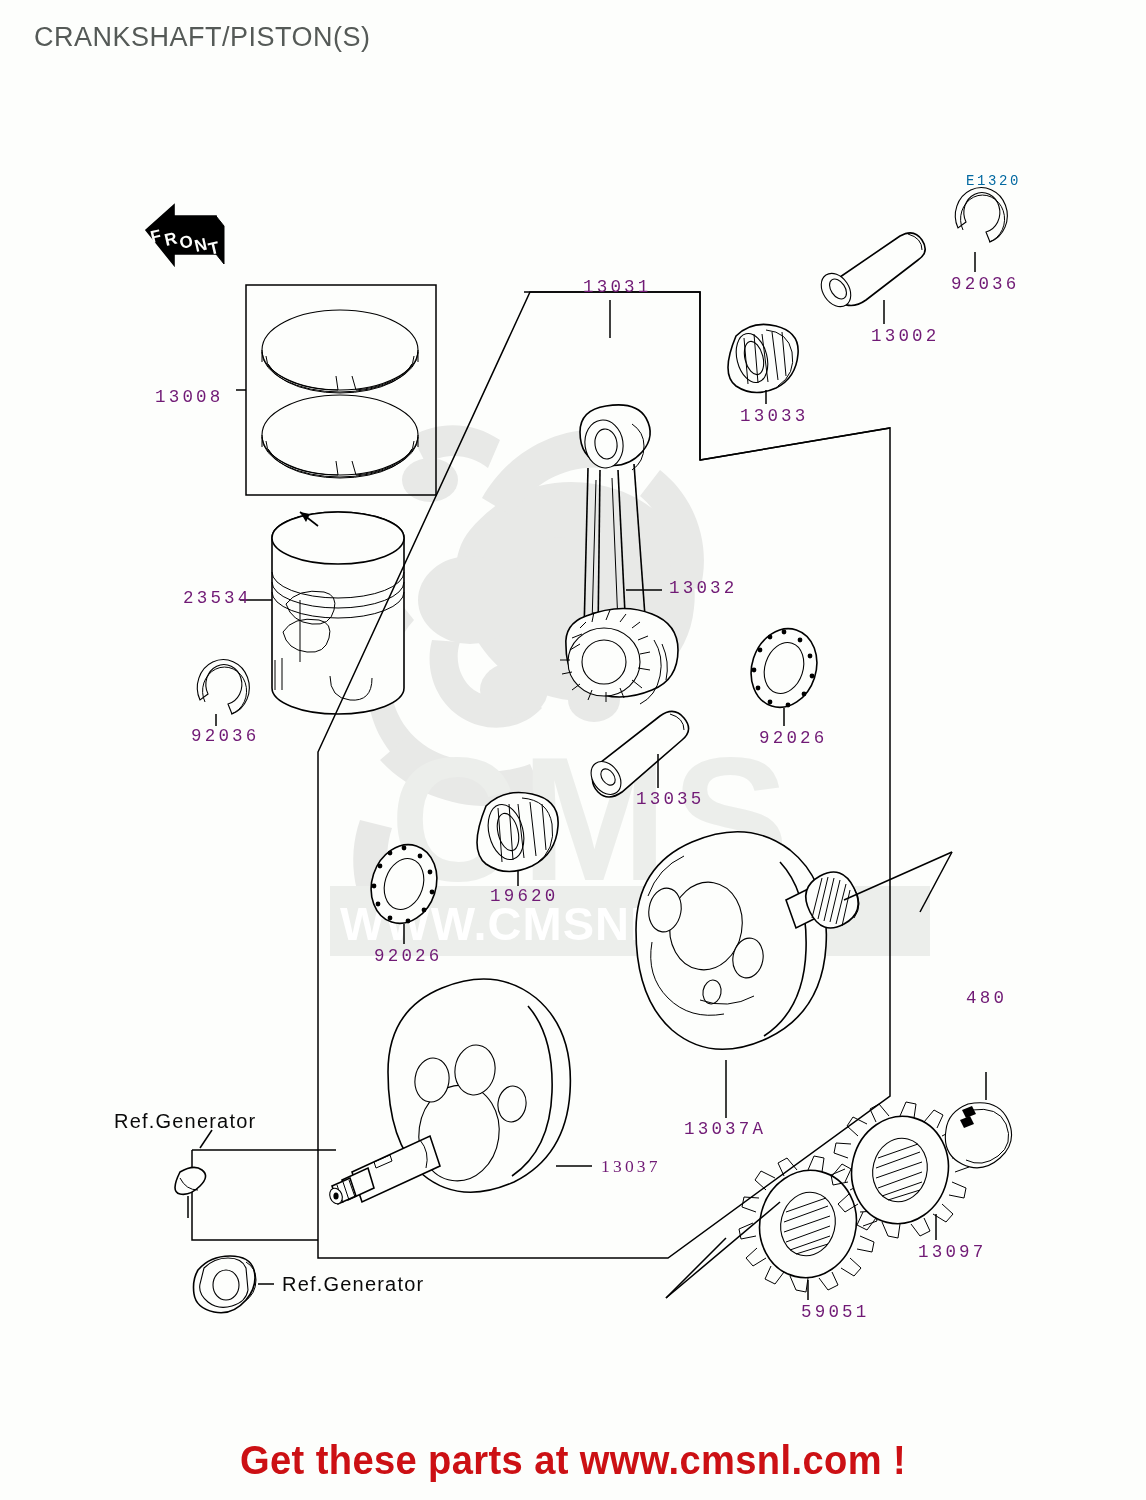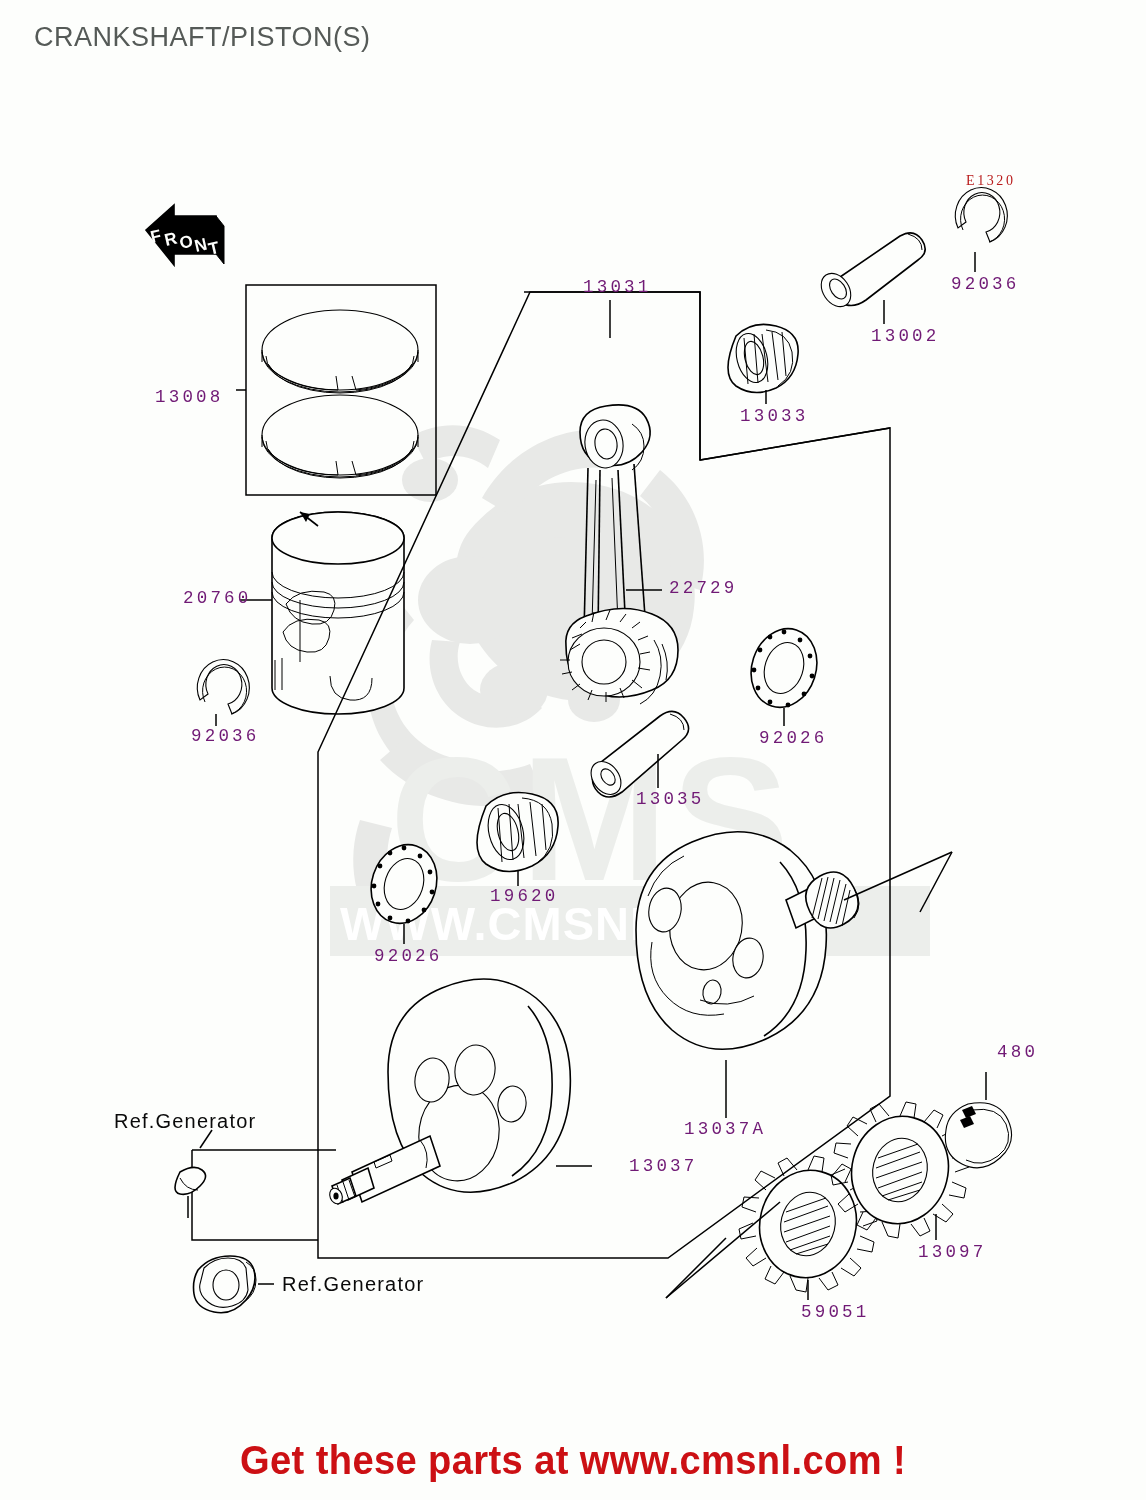--- a/index.html
+++ b/index.html
@@ -16,22 +16,22 @@
   .page-title{
     position:absolute;left:34px;top:22px;
     font-size:27px;letter-spacing:.5px;
     color:#555a57;font-weight:400;
     white-space:nowrap;
   }
 
   
   .diagram-code{
     position:absolute;left:966px;top:173px;
-    font-family:Liberation Serif, serif;
-    font-size:14px;letter-spacing:2.6px;color:#b91c1c;
+    font-family:Liberation Mono, monospace;
+    font-size:14px;letter-spacing:2.6px;color:#0369a1;
   }
 
   
   .callout{
     position:absolute;
     font-family:"Liberation Mono","DejaVu Sans Mono",monospace;
     font-size:17.5px;
     letter-spacing:3.2px;
     color:#701a75;
     white-space:nowrap;
@@ -417,34 +417,34 @@
       <path class="solidblk" d="M962 1110 l10 -4 l4 8 l-10 4 z"></path>
       <path class="solidblk" d="M960 1120 l10 -4 l4 8 l-10 4 z"></path>
     </g>
     <path class="lead" d="M986 1072 L986 1100"></path>
 
   </svg>
 
   <div class="diagram-code">E1320</div>
 
   <div class="callout" style="left:155px;top:377px;margin-top:10px;">13008</div>
-  <div class="callout" style="left:183px;top:588px;">20760</div>
+  <div class="callout" style="left:183px;top:588px;">23534</div>
   <div class="callout" style="left:191px;top:726px;">92036</div>
   <div class="callout" style="left:583px;top:277px;">13031</div>
-  <div class="callout" style="left:669px;top:578px;">22729</div>
+  <div class="callout" style="left:669px;top:578px;">13032</div>
   <div class="callout" style="left:740px;top:406px;">13033</div>
   <div class="callout" style="left:859px;top:326px;margin-left:12px;">13002</div>
   <div class="callout" style="left:951px;top:274px;">92036</div>
   <div class="callout" style="left:759px;top:728px;">92026</div>
   <div class="callout" style="left:636px;top:789px;">13035</div>
   <div class="callout" style="left:490px;top:886px;">19620</div>
   <div class="callout" style="left:374px;top:946px;">92026</div>
-  <div class="callout" style="left:629px;top:1156px;">13037</div>
+  <div class="callout" style="left:601px;top:1156px;font-family:Liberation Serif, serif;">13037</div>
   <div class="callout" style="left:684px;top:1119px;">13037A</div>
-  <div class="callout" style="left:966px;top:1042px;margin-left:31px;">480</div>
+  <div class="callout" style="left:966px;top:988px;">480</div>
   <div class="callout" style="left:918px;top:1242px;">13097</div>
   <div class="callout" style="left:801px;top:1302px;">59051</div>
 
   <div class="refgen" style="left:114px;top:1110px;">Ref.Generator</div>
   <div class="refgen" style="left:282px;top:1273px;">Ref.Generator</div>
 
   <div class="footer">Get these parts at www.cmsnl.com !</div>
 
 </div>
 

